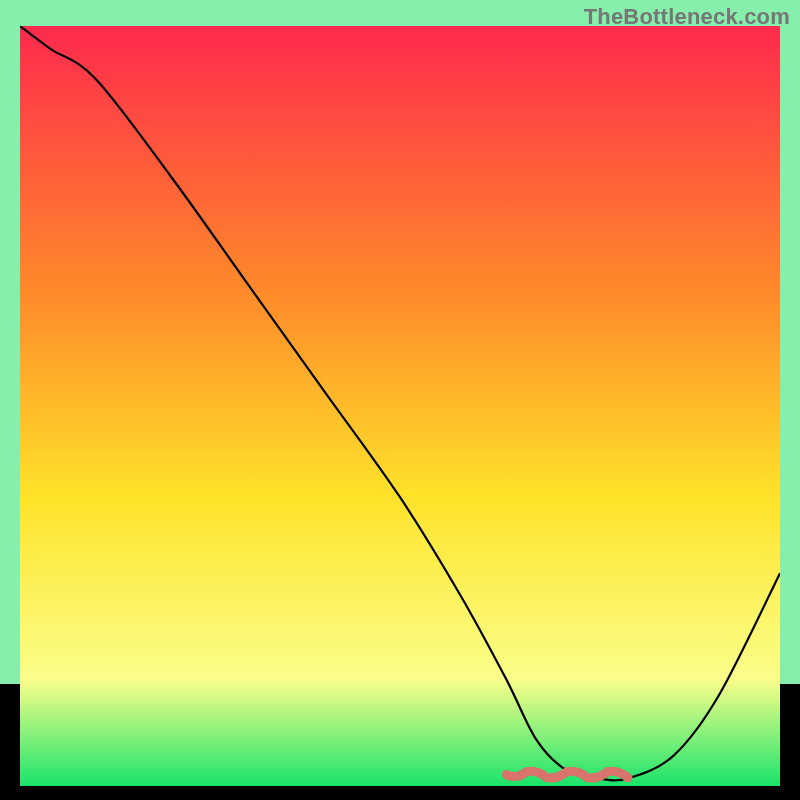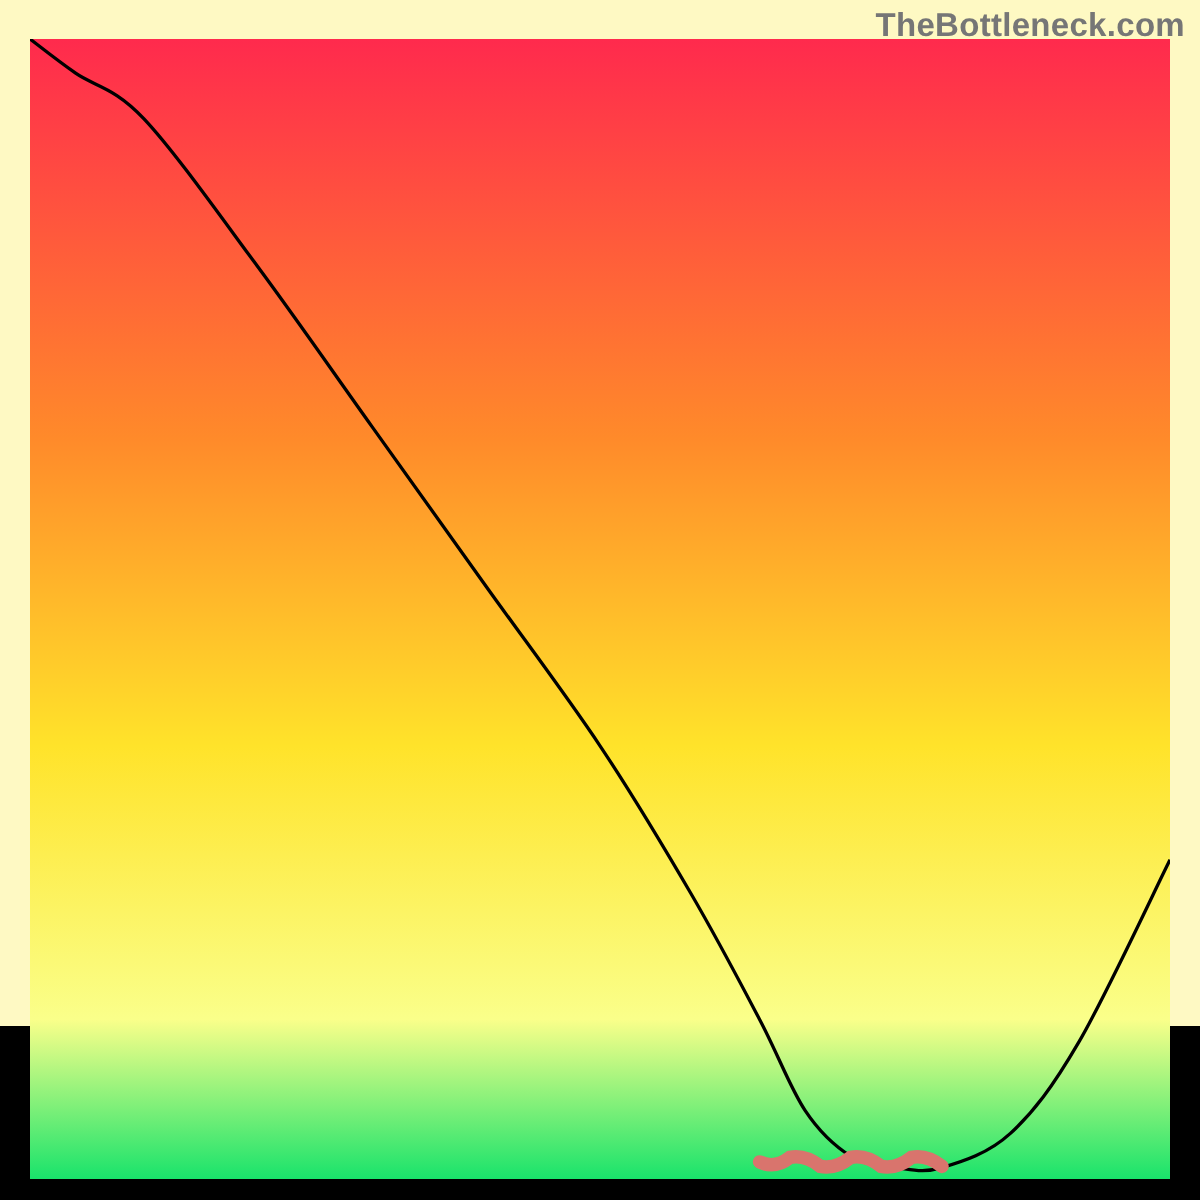--- a/index.html
+++ b/index.html
@@ -1,21 +1,21 @@
 <!DOCTYPE html>
 <html><head>
 <meta charset="utf-8">
 <style>
   * { margin: 0; padding: 0; box-sizing: border-box; }
   html, body { width: 800px; height: 800px; background: #000; overflow: hidden; }
   .frame {
     position: relative;
     width: 800px;
     height: 684px;
-    background: #fef9c3;
+    background: #86efac;
   }
   .watermark {
     position: absolute;
     top: 4px;
     right: 10px;
     font-family: Arial, Helvetica, sans-serif;
     font-size: 22px;
     font-weight: 600;
     color: #767676;
     letter-spacing: 0.2px;

